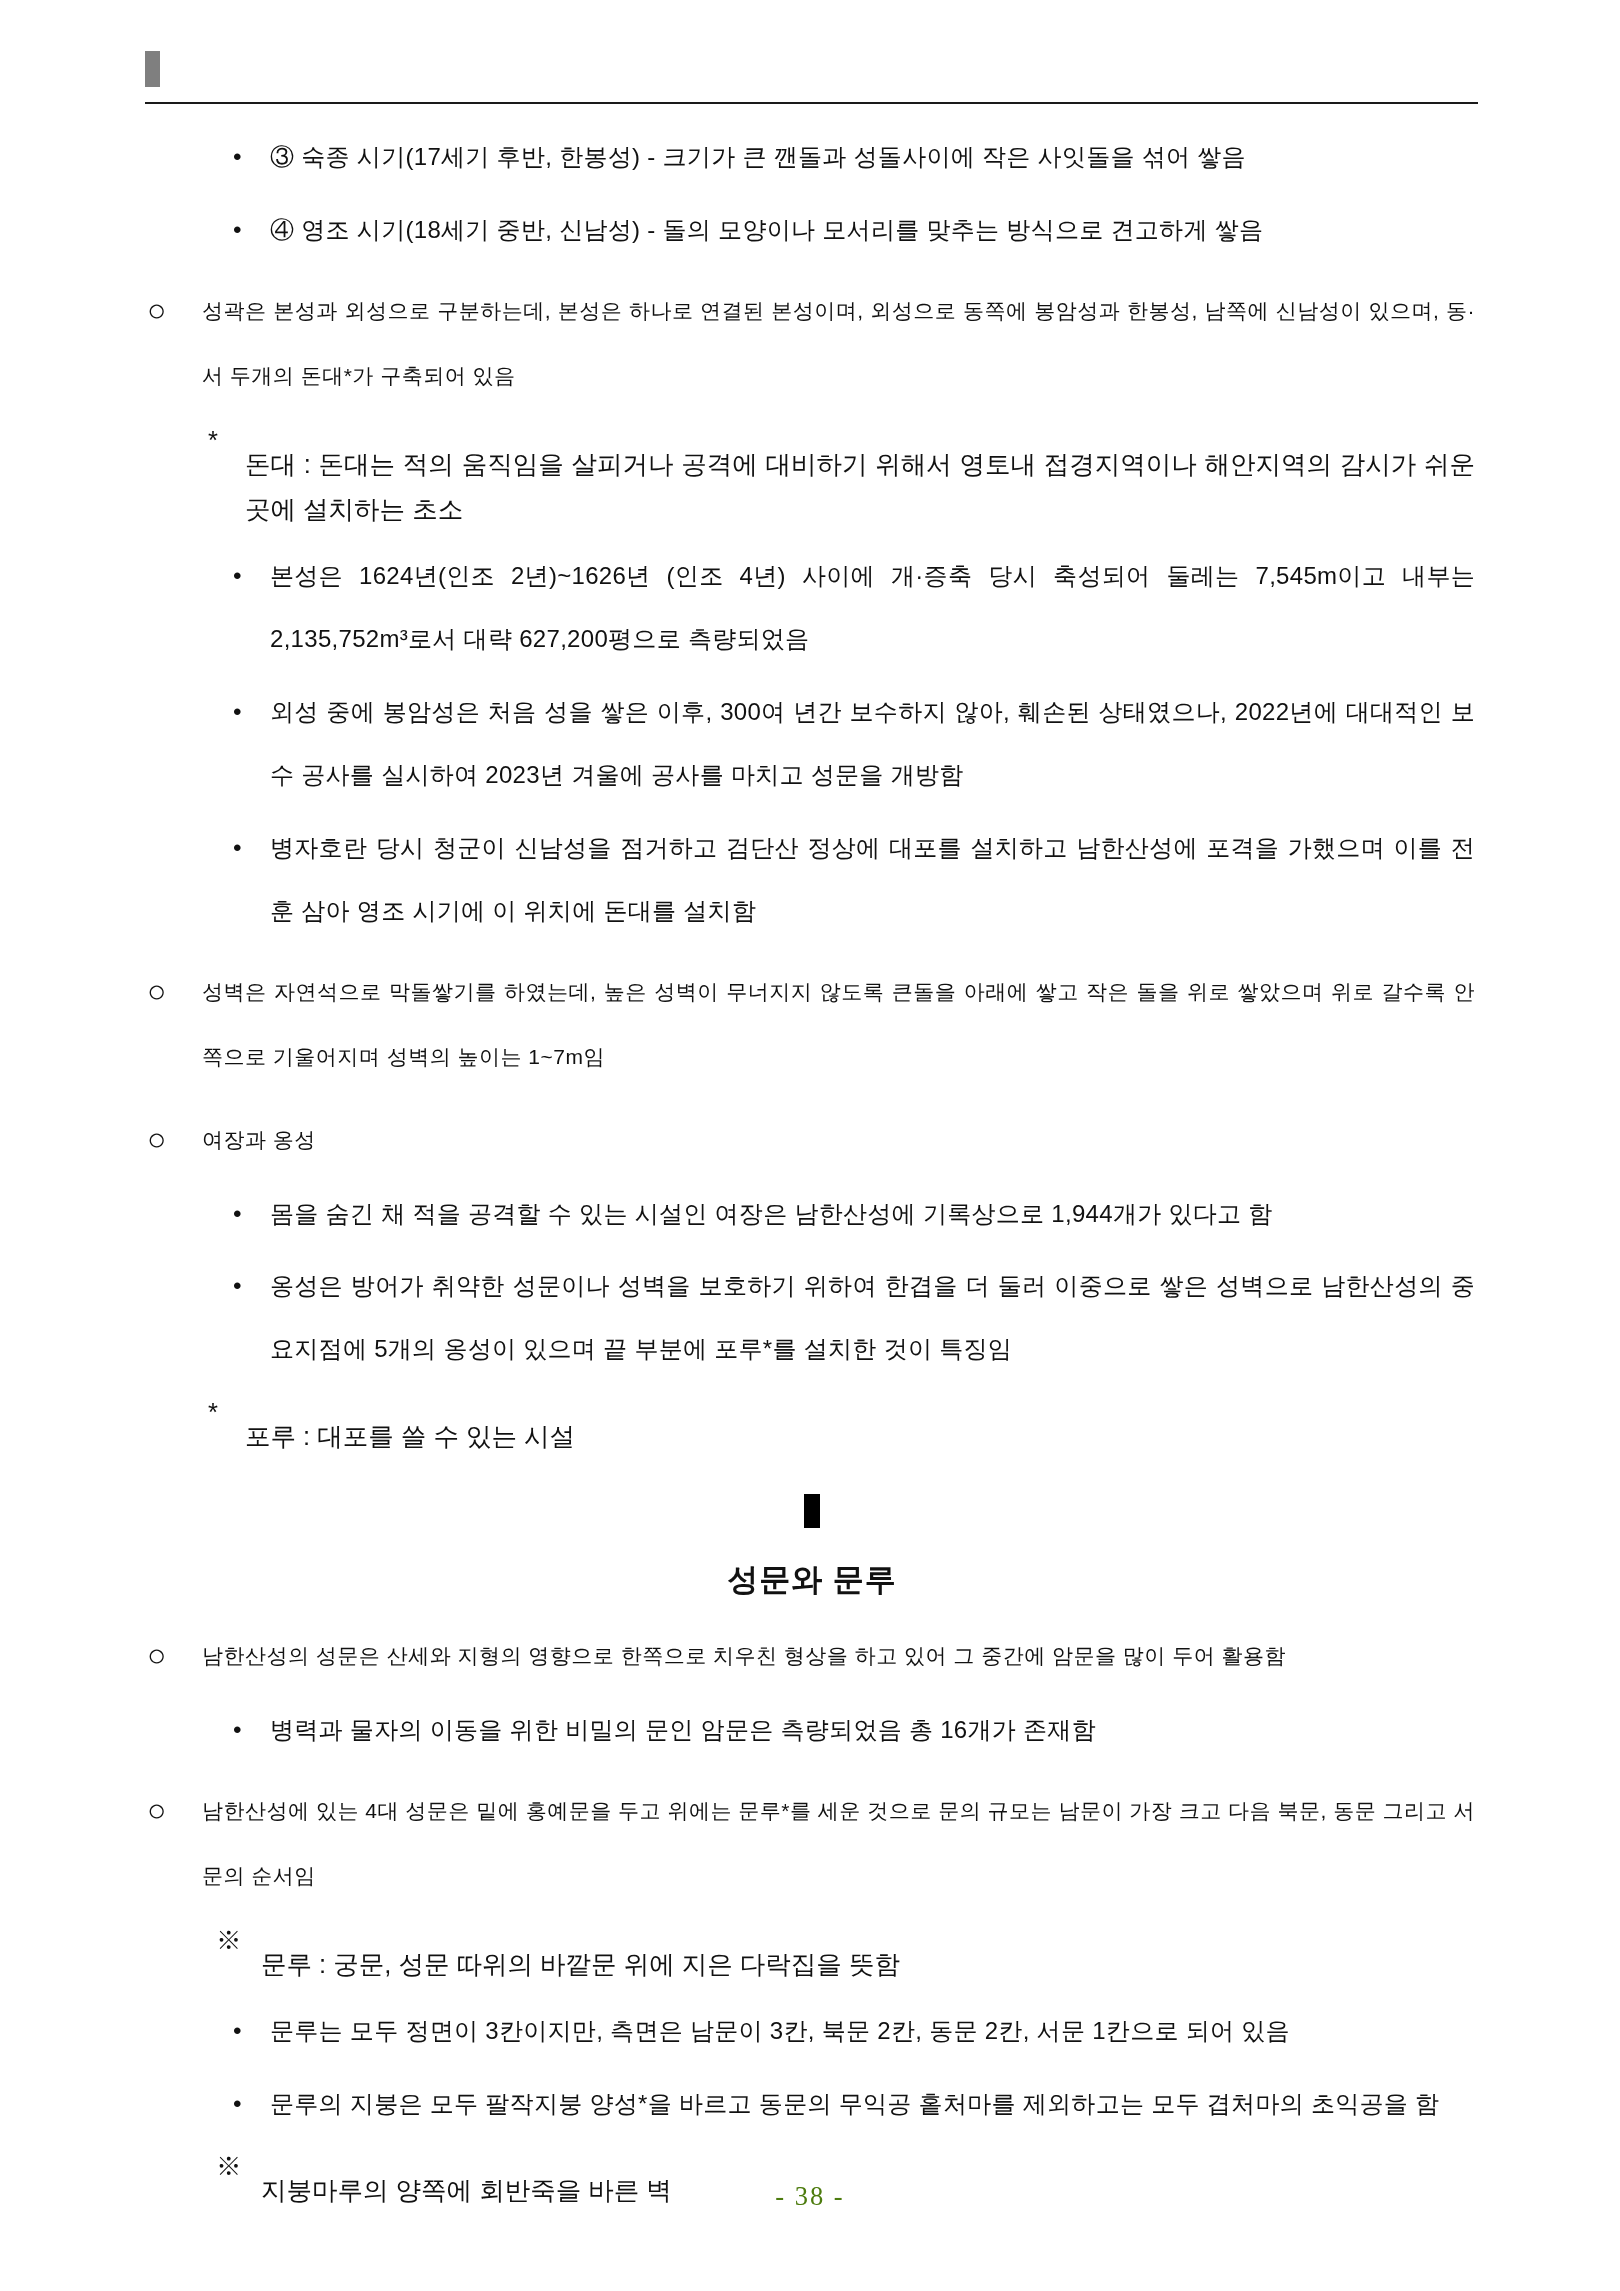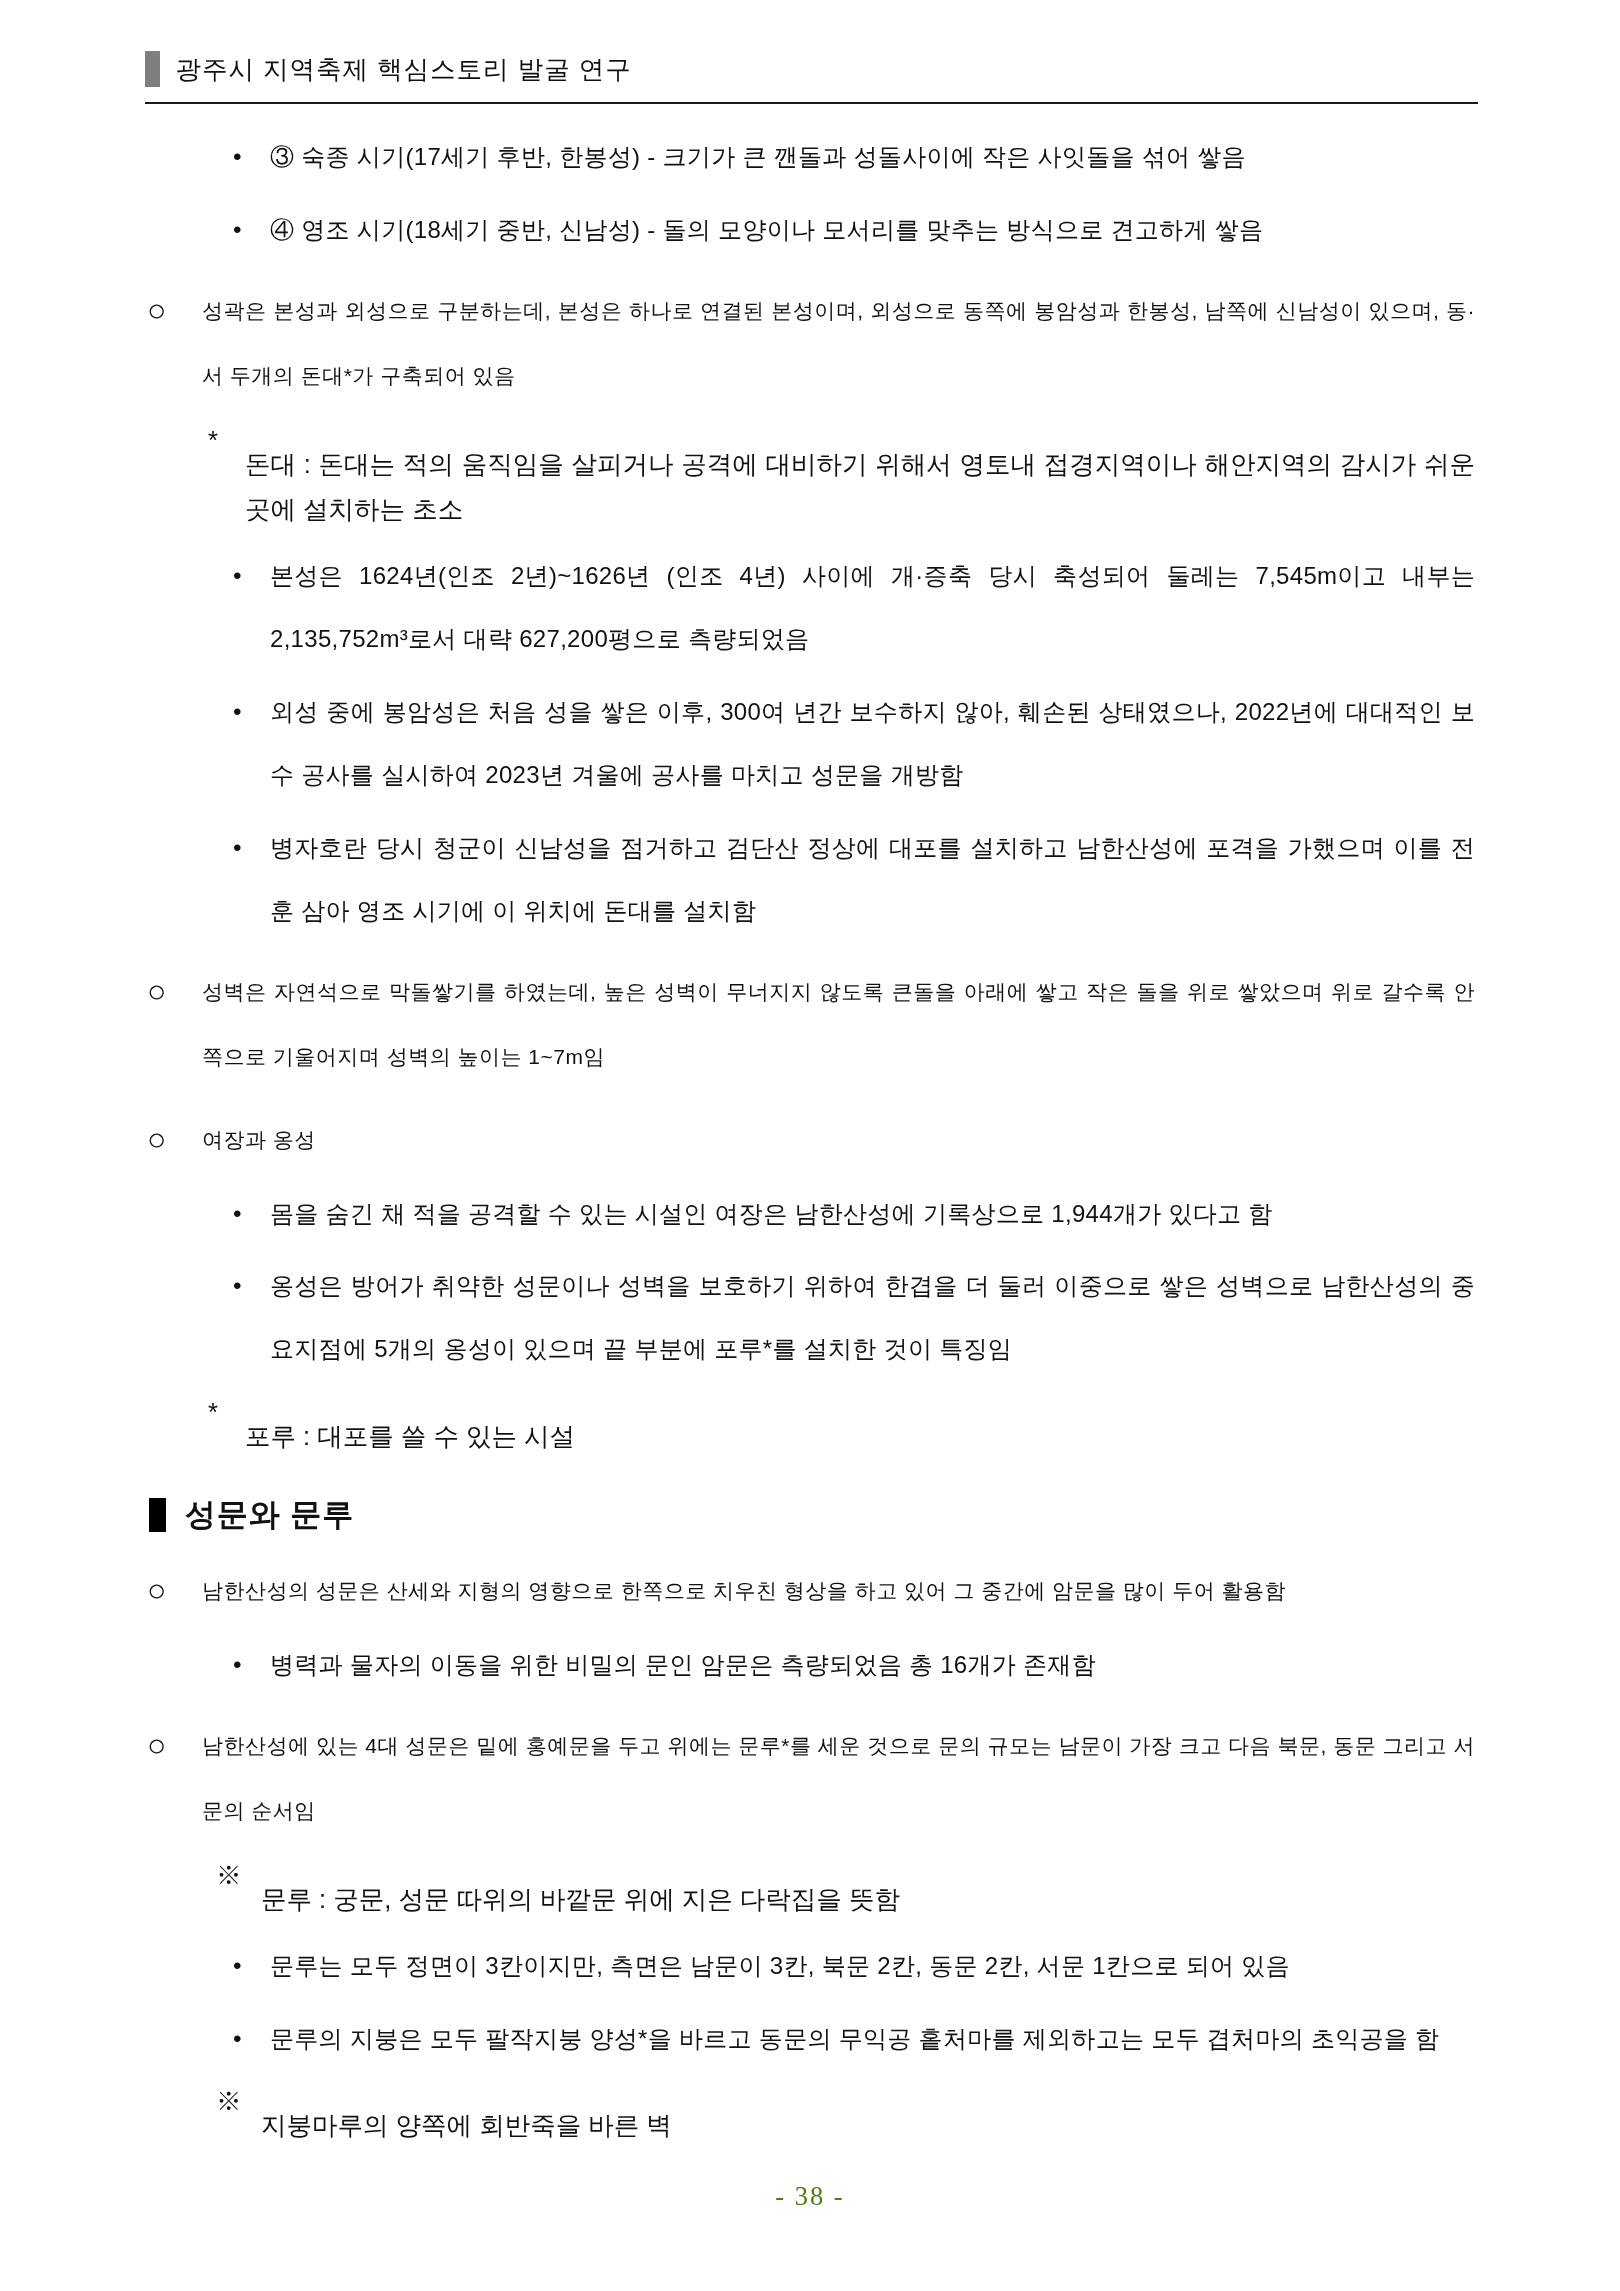--- a/index.html
+++ b/index.html
@@ -26,38 +26,37 @@
   .bullet{padding-left:86px;margin-bottom:9.8px;}
   .bullet .marker{width:37px;font-size:24.5px;line-height:63px;}
   .bullet .text{font-size:24px;line-height:63px;letter-spacing:0.3px;}
   
   .note{padding-left:61px;margin:2px 0 11.8px 0;}
   .note .marker{width:37px;font-size:25.5px;line-height:45px;}
   .note .text{font-size:25.5px;line-height:45px;margin-top:24px;}
   .note-ref{padding-left:69px;}
   .note-ref .marker{width:45px;}
   
-  .section-header{display:flex;align-items:center;gap:19px;margin:35px 0 21.6px 2px;}
+  .section-header{display:flex;align-items:center;gap:31px;margin:35px 0 21.6px 2px;flex-direction:column;}
   .section-bar{width:16.7px;height:34px;background:#000;flex:none;}
   .section-title{font-size:31px;font-weight:bold;letter-spacing:1px;}
   
   .footer{
     position:absolute;bottom:80px;left:0;right:0;text-align:center;
     font-family:"Liberation Serif",serif;font-size:26.5px;color:#4d7c0f;letter-spacing:2px;
   }
 </style>
 </head>
 <body>
 
 <div class="page">
 
   <div class="header">
     <div class="header-inner">
       <span class="header-bar"></span>
-      <span class="header-title">광주시 지역축제 핵심스토리 발굴 연구</span>
     </div>
   </div>
 
   <div class="content">
 
     <div class="item bullet">
       <span class="marker">•</span>
       <div class="text">③ 숙종 시기(17세기 후반, 한봉성) - 크기가 큰 깬돌과 성돌사이에 작은 사잇돌을 섞어 쌓음</div>
     </div>
 

